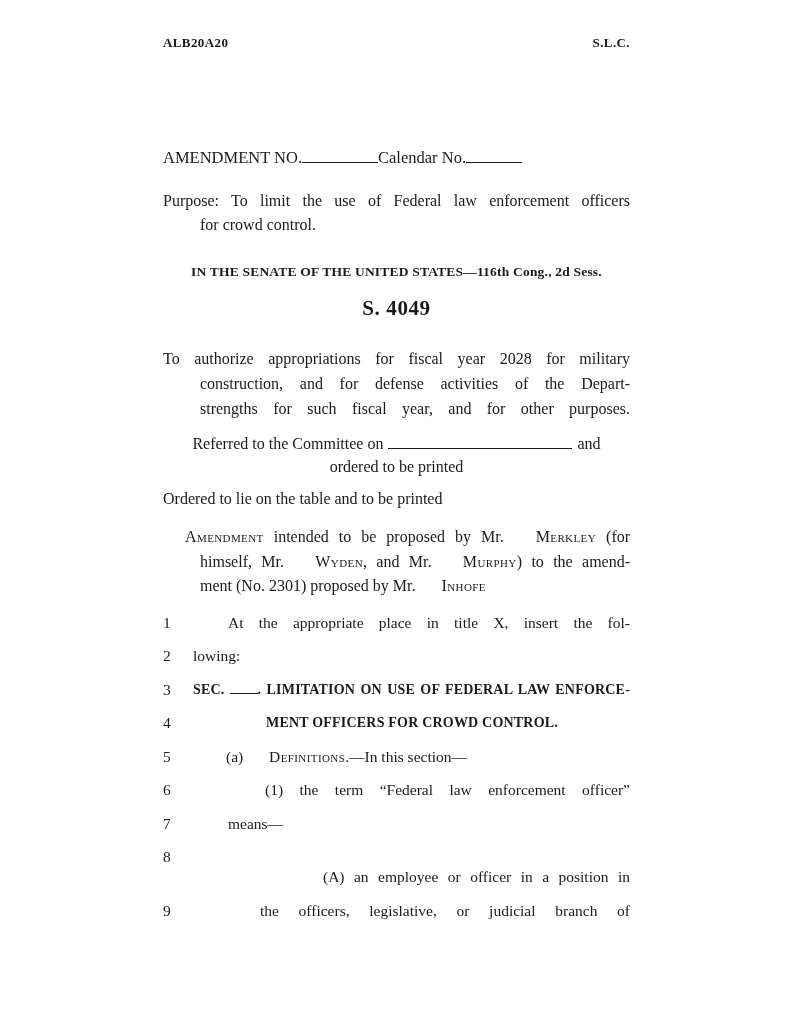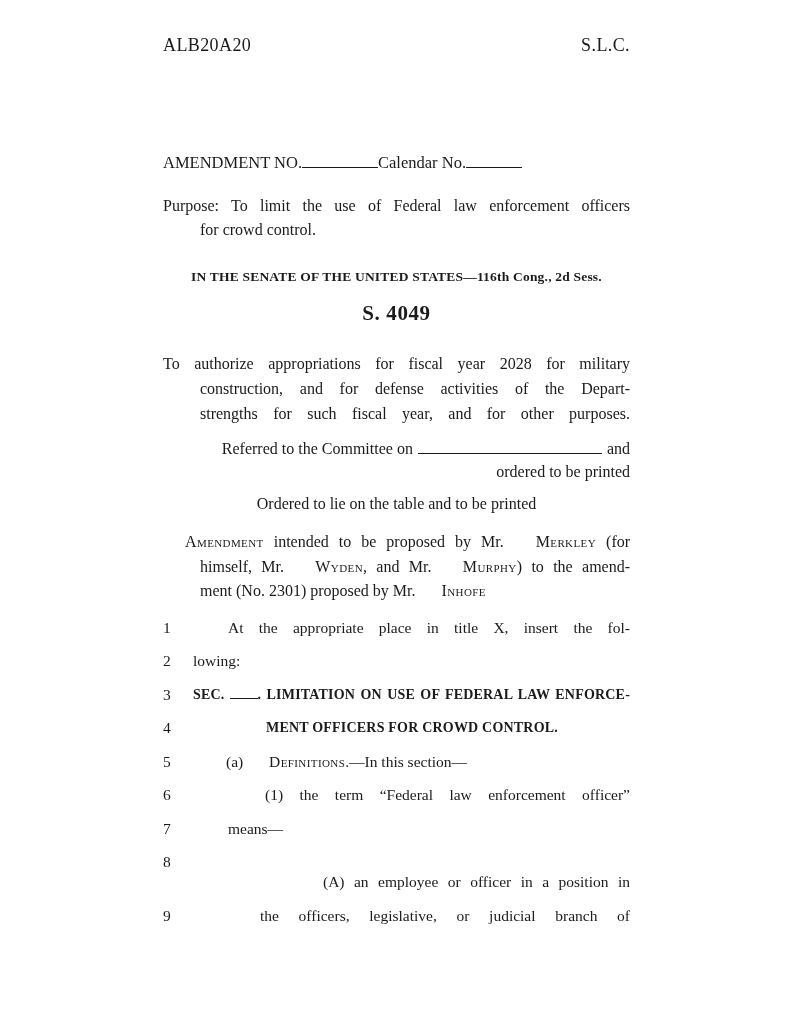--- a/index.html
+++ b/index.html
@@ -7,32 +7,32 @@
     position:relative;
     width:791px;height:1024px;
     margin:0 auto;
     background:#ffffff;
     color:#1a1a1a;
     font-family:"Liberation Serif","DejaVu Serif",serif;
     box-sizing:border-box;
     padding:35px 161px 0 163px;
     overflow:hidden;
   }
-  .hdr{display:flex;justify-content:space-between;font-size:18px;font-weight:400;letter-spacing:.4px;}
+  .hdr{display:flex;justify-content:space-between;font-size:13px;font-weight:700;letter-spacing:.4px;}
   .amrow{margin-top:93px;display:flex;font-size:16.5px;line-height:27px;}
   .amitem{white-space:nowrap;}
   .blank{display:inline-block;border-bottom:1.4px solid #1a1a1a;height:0.85em;vertical-align:baseline;}
   .w75{width:76px;} .w55{width:56px;} .w184{width:184px;margin:0 5px;} .w28{width:28px;margin-left:5px;}
   .purpose{margin-top:18px;font-size:16px;line-height:24px;}
   .just{text-align:justify;text-align-last:justify;} .pl37{padding-left:37px;}
   .senate{margin-top:25px;text-align:center;font-size:13.5px;font-weight:700;letter-spacing:.2px;line-height:19px;}
   .billno{margin-top:13px;text-align:center;font-size:21px;font-weight:700;letter-spacing:.6px;line-height:29px;}
   .longtitle{margin-top:23px;font-size:16px;line-height:25px;}
-  .referral{margin-top:11px;font-size:16px;line-height:23px;text-align:right;}
-  .tableorder{margin-top:9px;font-size:16px;line-height:23px;text-align:center;}
+  .referral{margin-top:11px;font-size:16px;line-height:23px;text-align:center;}
+  .tableorder{margin-top:9px;font-size:16px;line-height:23px;text-align:left;}
   .preamble{margin-top:15px;font-size:16px;line-height:24.5px;}
   .viz{margin-top:13px;font-size:16px;line-height:23px;}
   .sc{font-variant:small-caps;letter-spacing:.4px;margin-left:22px;}
   .bodylines{margin-top:7px;}
   .bl{display:flex;line-height:33.5px;font-size:15.5px;}
   .bn{flex:none;width:30px;}
   .bt{flex:1;}
   .bold{font-weight:700;font-size:14px;letter-spacing:.2px;}
   .ind-p1{padding-left:35px;}   
   .ind-sec2{padding-left:73px;} 

